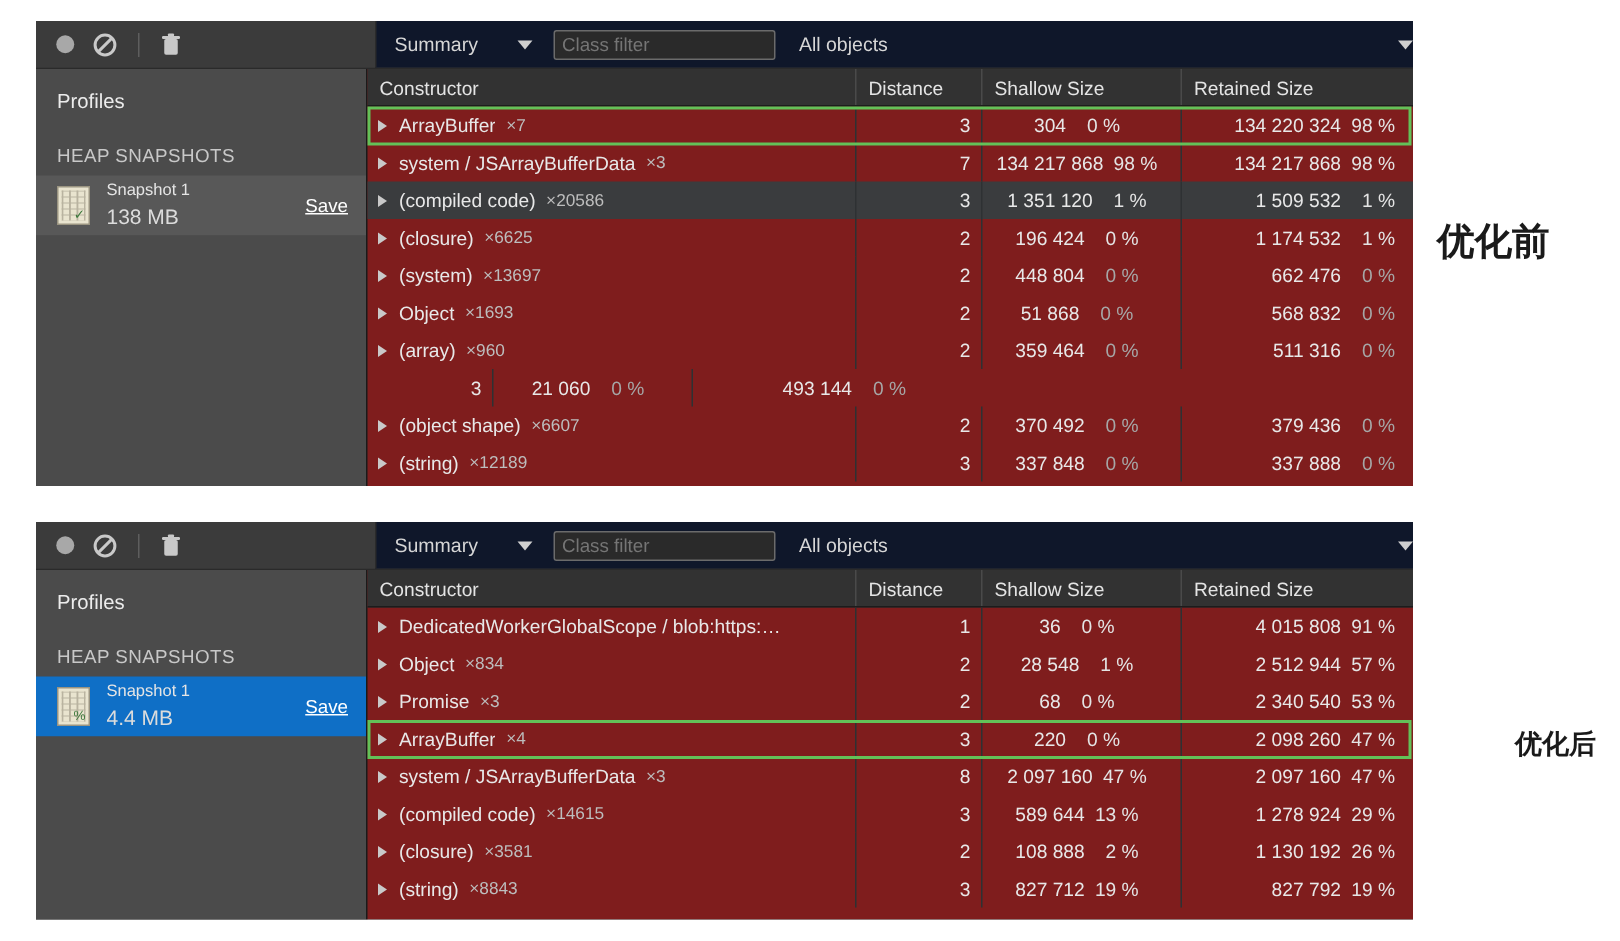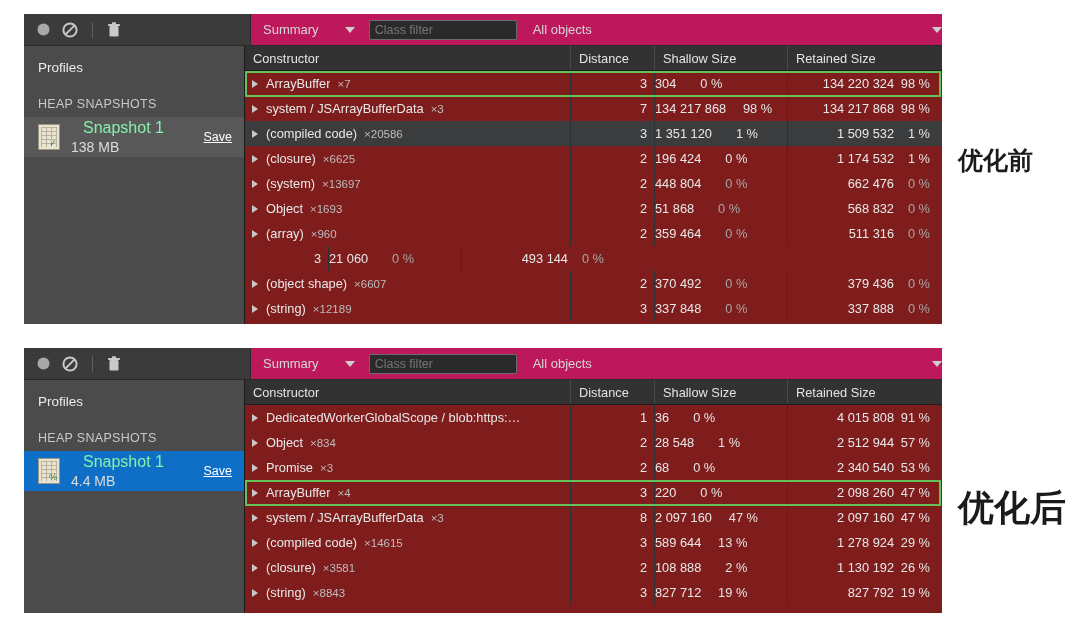--- a/index.html
+++ b/index.html
@@ -46,21 +46,21 @@
   .ico { display:inline-flex; align-items:center; justify-content:center; }
   .ico svg { display:block; }
   .tb-divider {
     width: 1px; height: 16px; background: #5e5e5e; margin: 0 3px;
   }
   .tb-right {
     flex: 1;
     height: 100%;
     display: flex;
     align-items: center;
-    background: #be185d;
+    background: #0f172a;
     border-left: 1px solid #2b2b2b;
     padding-left: 12px;
     gap: 0;
   }
   .sel-summary {
     display: flex; align-items: center; gap: 26px;
     color: #d6d6d6; font-size: 13px;
   }
   .caret { width:0;height:0;border-left:5px solid transparent;border-right:5px solid transparent;border-top:6px solid #cfcfcf; }
   .class-filter {
@@ -124,21 +124,21 @@
     background-image:
       linear-gradient(to right, #b9b3a0 1px, transparent 1px),
       linear-gradient(to bottom, #b9b3a0 1px, transparent 1px);
     background-size: 5px 4px;
   }
   .snap-icon .mark {
     position:absolute; right:1px; bottom:1px; width:10px;height:10px;
     color:#3e7a3e; font-size:9px; line-height:10px; text-align:center;
   }
   .snap-text { flex:1; min-width:0; line-height:1.25; }
-  .snap-title { font-size: 16px; color:#86efac;margin-left:12px; }
+  .snap-title { font-size: 11px; color:#e5e5e5; }
   .snap-sub { font-size: 14px; color:#dcdcdc; margin-top:1px; }
   .snap-save {
     font-size: 12.5px; color:#fff; text-decoration: underline;
     flex:none; padding-right:2px;
   }
   .sb-filler { flex:1; background:#4b4b4b; }
 
   
   .table-wrap {
     flex: 1; min-width: 0;
@@ -169,21 +169,21 @@
     display: flex; align-items: center;
     height: 25px; flex: none;
     color: #e8e8e8; font-size: 12.8px;
     position: relative;
   }
   .tr.alt { background: #3a3c3e; }
   .td { height:100%; display:flex; align-items:center; flex:none;
         border-right: 1px solid #2e3133; }
   .td.ctor { width: 326px; padding-left: 7px; gap: 7px; }
   .td.dist { width: 84px; justify-content: flex-end; padding-right: 7px; }
-  .td.size { width: 133px; justify-content: flex-start; padding-right: 6px; gap: 16px; }
+  .td.size { width: 133px; justify-content: center; padding-right: 6px; gap: 6px; }
   .td.ret  { width: 148px; justify-content: flex-end; padding-right: 6px; gap: 6px;
              border-right: none; }
   .disc {
     width:0;height:0;border-top:4px solid transparent;border-bottom:4px solid transparent;
     border-left:6px solid #c9c9c9; flex:none; margin-right:1px;
   }
   .ctor-name { white-space: nowrap; overflow:hidden; text-overflow: ellipsis; }
   .cnt { color:#bdbdbd; font-size: 11.5px; flex:none; }
   .num { font-variant-numeric: tabular-nums; }
   .pct { color:#a6a6a6; min-width: 30px; text-align: right; }
@@ -198,21 +198,21 @@
     box-sizing: border-box;
   }
 
   
   .annot {
     position: absolute;
     color: #1a1a1a;
     font-weight: bold;
   }
   .annot-before { left: 958px; top: 144px; font-size: 25px; }
-  .annot-after  { left: 958px; top: 484px; font-size: 36px; }
+  .annot-after  { left: 1010px; top: 484px; font-size: 18px; }
 </style>
 </head>
 <body>
 
 <div id="root">
 
   <div class="panel panel-before">
 
     <div class="toolbar">
       <div class="tb-left">

